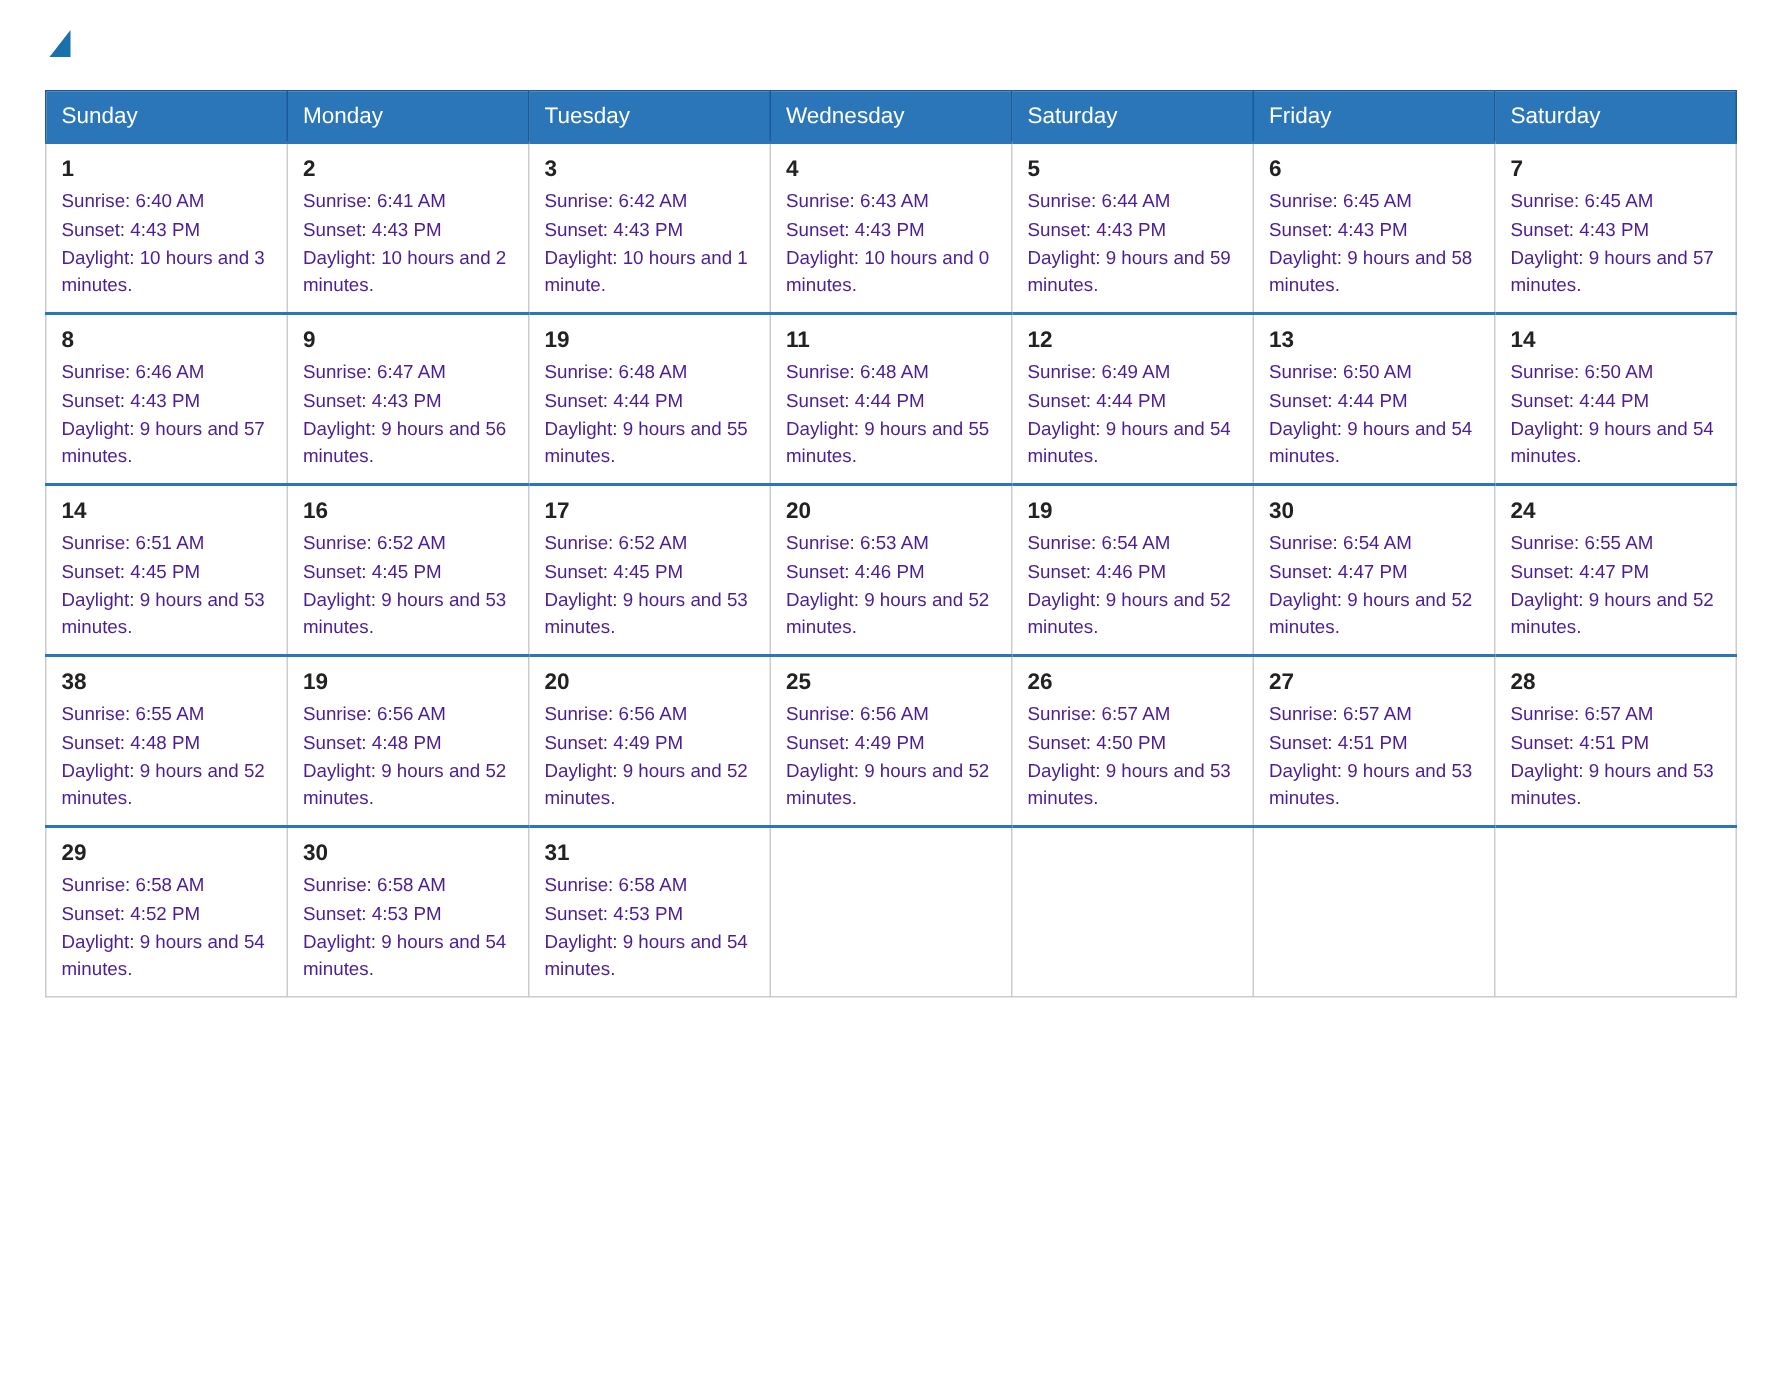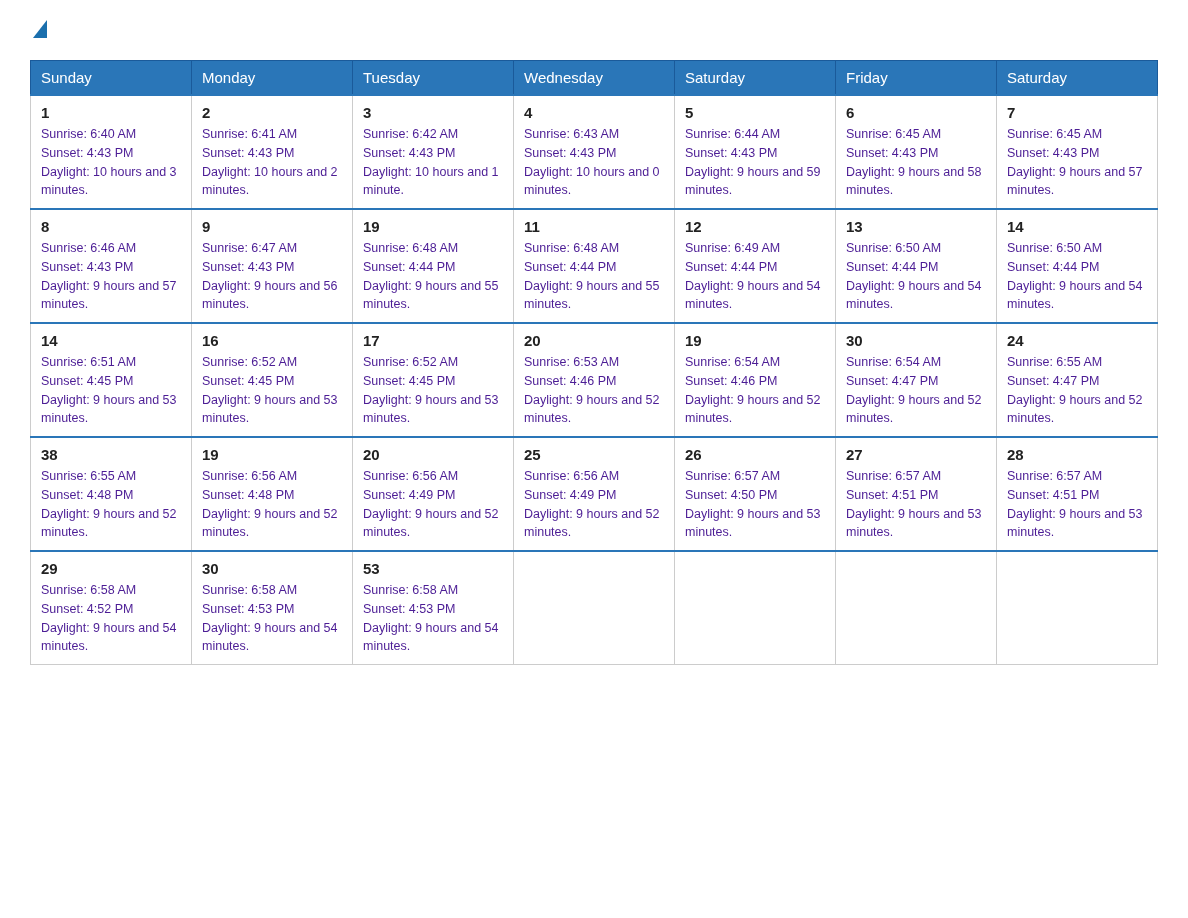--- a/index.html
+++ b/index.html
@@ -260,21 +260,21 @@
       <tr class="week-row">
         <td>
           <span class="day-number">29</span>
           <div class="day-info">Sunrise: 6:58 AM<br>Sunset: 4:52 PM<br>Daylight: 9 hours and 54 minutes.</div>
         </td>
         <td>
           <span class="day-number">30</span>
           <div class="day-info">Sunrise: 6:58 AM<br>Sunset: 4:53 PM<br>Daylight: 9 hours and 54 minutes.</div>
         </td>
         <td>
-          <span class="day-number">53</span>
+          <span class="day-number">31</span>
           <div class="day-info">Sunrise: 6:58 AM<br>Sunset: 4:53 PM<br>Daylight: 9 hours and 54 minutes.</div>
         </td>
         <td class="empty-cell"></td>
         <td class="empty-cell"></td>
         <td class="empty-cell"></td>
         <td class="empty-cell"></td>
       </tr>
     </tbody>
 </table>
 

